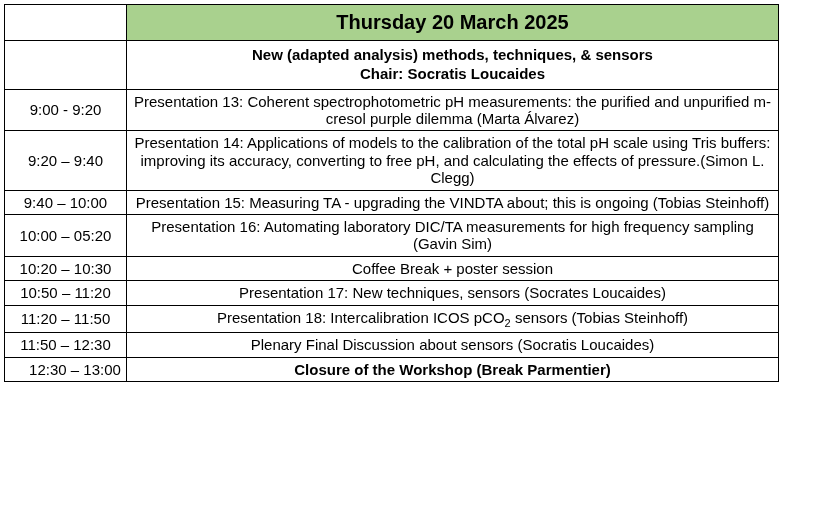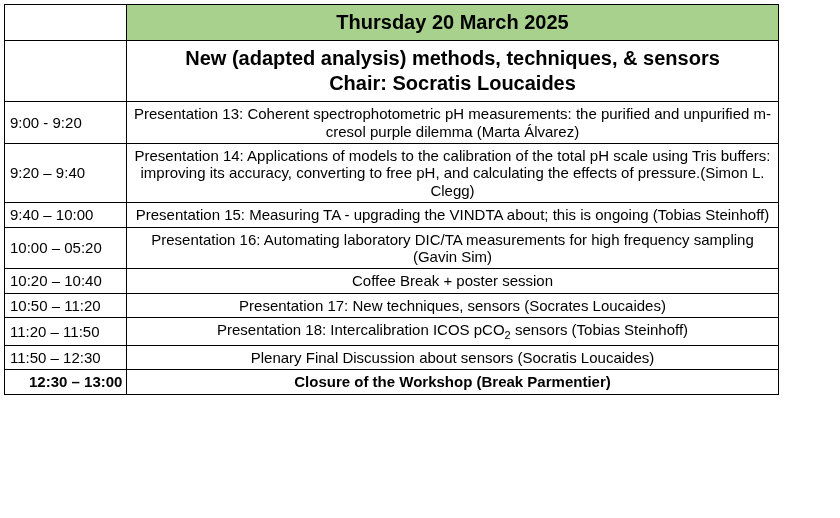--- a/index.html
+++ b/index.html
@@ -31,21 +31,21 @@
     border: 1px solid #000000;
     padding: 3px 5px;
     vertical-align: middle;
     font-size: 15px;
     line-height: 1.16;
   }
   col.time-col { width: 122px; }
   col.desc-col { width: 652px; }
 
   td.time {
-    text-align: left;
+    text-align: center;
     font-size: 13.5px;
     white-space: nowrap;
   }
   td.desc {
     text-align: center;
   }
   .header-row td.header-blank {
     background: #ffffff;
     border: 1px solid #000000;
   }
@@ -55,29 +55,29 @@
     font-weight: bold;
     font-size: 20px;
     padding: 6px 5px;
   }
   .subheader td.subheader-blank {
     background: #ffffff;
   }
   .subheader td.subheader-text {
     text-align: center;
     font-weight: bold;
-    font-size: 20px;
+    font-size: 15px;
     line-height: 1.25;
     padding: 5px 5px;
   }
   td.bold {
     font-weight: bold;
   }
   td.time.bold {
-    font-weight: bold;
+    font-weight: normal;
     padding-left: 24px;
   }
   .sub2 {
     font-size: 11px;
     vertical-align: sub;
   }
 </style>
 </head>
 <body>
 
@@ -110,21 +110,21 @@
       </tr>
       <tr>
         <td class="time">9:40 – 10:00</td>
         <td class="desc">Presentation 15:  Measuring TA - upgrading the VINDTA about; this is ongoing (Tobias Steinhoff)</td>
       </tr>
       <tr>
         <td class="time">10:00 – 05:20</td>
         <td class="desc">Presentation 16: Automating laboratory DIC/TA measurements for high frequency sampling (Gavin Sim)</td>
       </tr>
       <tr>
-        <td class="time">10:20 – 10:40</td>
+        <td class="time">10:20 – 10:30</td>
         <td class="desc">Coffee Break + poster session</td>
       </tr>
       <tr>
         <td class="time">10:50 – 11:20</td>
         <td class="desc">Presentation 17: New techniques, sensors (Socrates Loucaides)</td>
       </tr>
       <tr>
         <td class="time">11:20 – 11:50</td>
         <td class="desc">
           <span>Presentation 18: Intercalibration ICOS pCO</span><span class="sub2">2</span><span> sensors (Tobias Steinhoff)</span>

